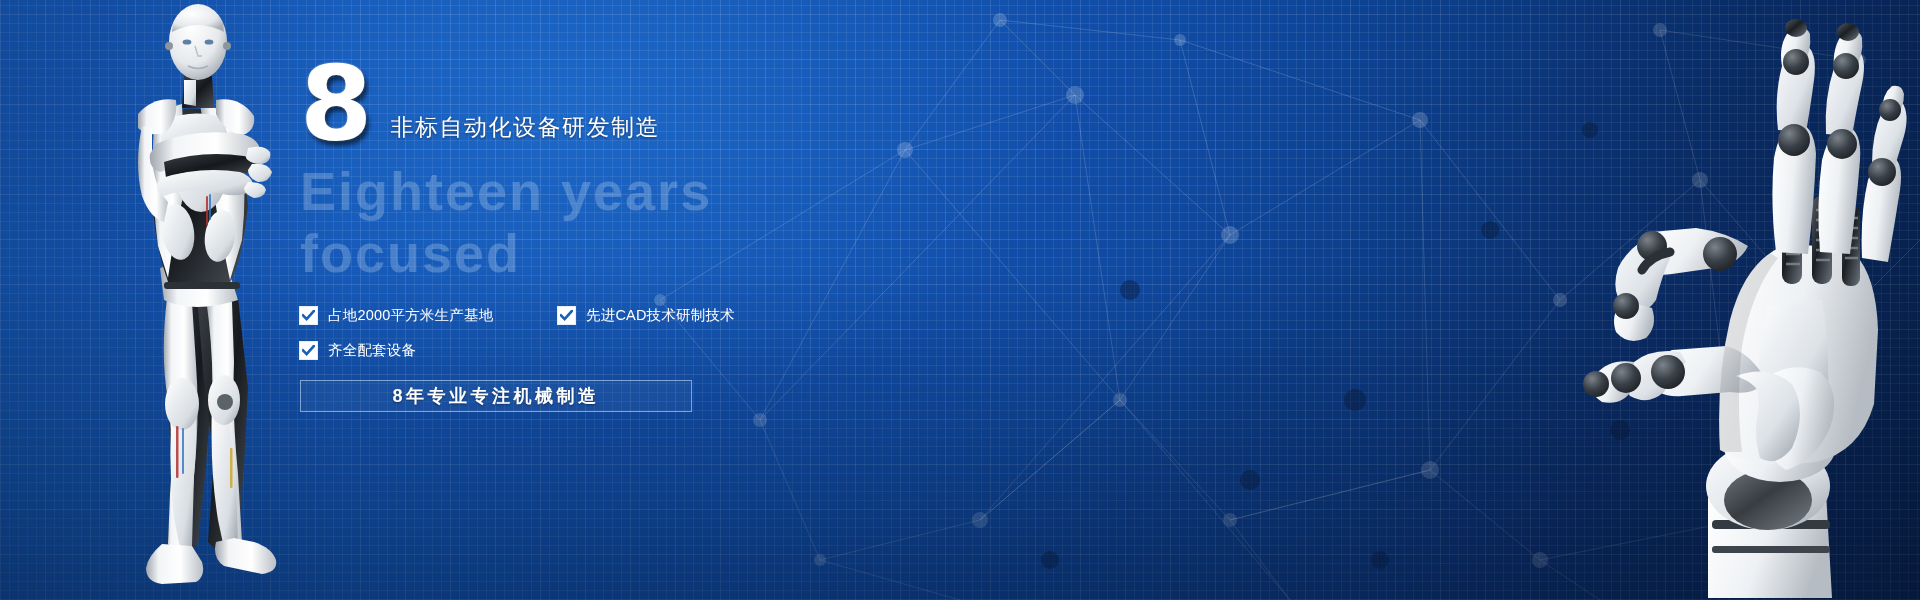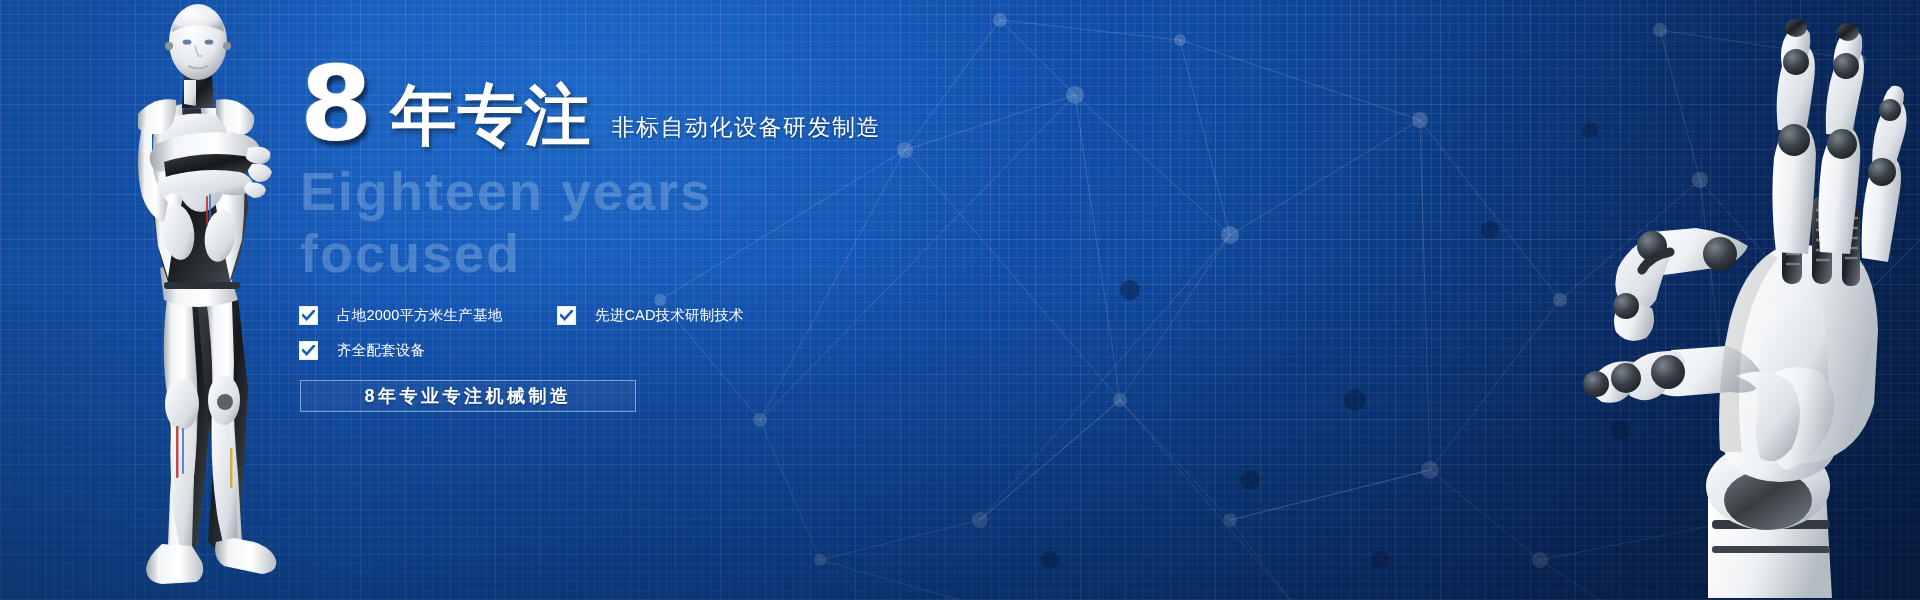--- a/index.html
+++ b/index.html
@@ -63,24 +63,24 @@
   }
 
   .bullets { margin-top:22px; display:grid; grid-template-columns:258px 1fr; row-gap:16px; }
   .bullet { display:flex; align-items:center; gap:11px; }
   .chk {
     width:17px; height:17px; flex:0 0 17px; background:#ffffff;
     display:flex; align-items:center; justify-content:center;
     box-shadow:0 0 0 1px rgba(255,255,255,0.9);
   }
   .chk svg { display:block; }
-  .bullet-text { font-size:14.5px; color:#ffffff; white-space:nowrap; letter-spacing:0.2px;margin-left:9px; }
+  .bullet-text { font-size:14.5px; color:#ffffff; white-space:nowrap; letter-spacing:0.2px; }
 
   .cta {
-    margin-top:20px; width:336px; height:32px;
+    margin-top:20px; width:392px; height:32px;
     border:1px solid rgba(190,215,245,0.62);
     display:flex; align-items:center; justify-content:center;
     background:rgba(255,255,255,0.04);
   }
   .cta-text {
     font-size:18px; font-weight:bold; color:#ffffff; letter-spacing:3.5px;
     text-shadow:0 1px 2px rgba(0,0,0,0.4);
   }
 
   
@@ -342,21 +342,20 @@
       <circle cx="360" cy="110" r="11" fill="url(#joint)"></circle>
     </g>
 
     <path d="M190,452 Q186,380 200,320 Q212,272 238,252 L248,258 Q222,290 212,346 Q206,404 212,452 Z" fill="#000" opacity="0.10"></path>
   </svg>
 
   <div id="content">
 
     <div class="headline-row">
       <span class="big8">8</span>
-      <span class="nianzhuanzhu">年专注</span>
       <span class="subhead">非标自动化设备研发制造</span>
     </div>
 
     <div class="ghost">Eighteen years focused</div>
 
     <div class="bullets">
 
       <div class="bullet">
         <span class="chk">
           <svg width="13" height="11" viewBox="0 0 13 11">

